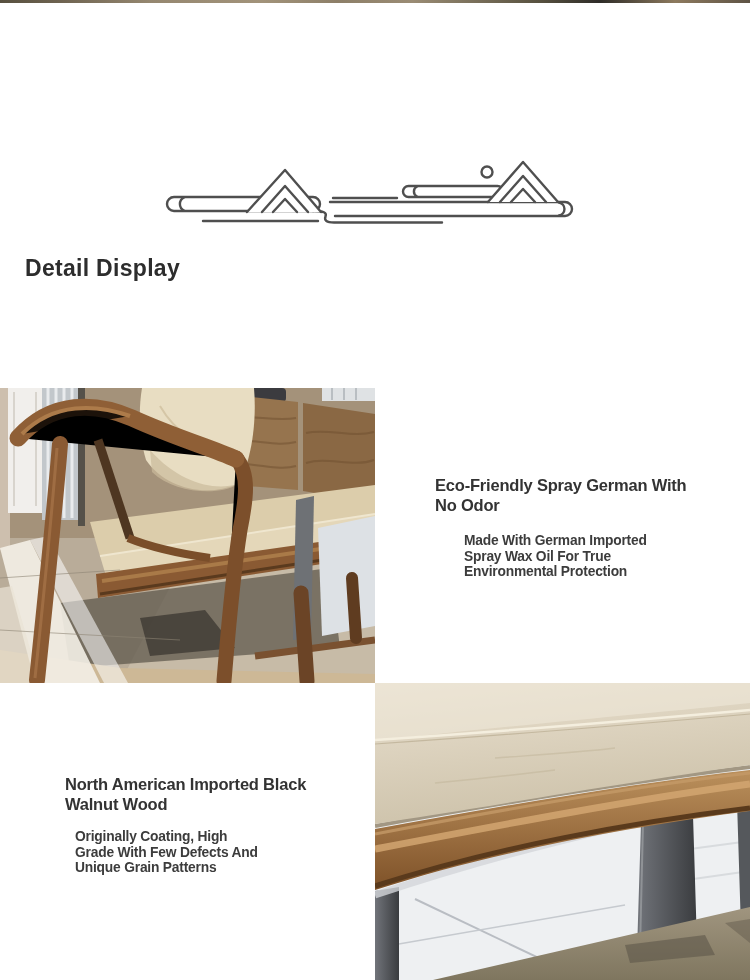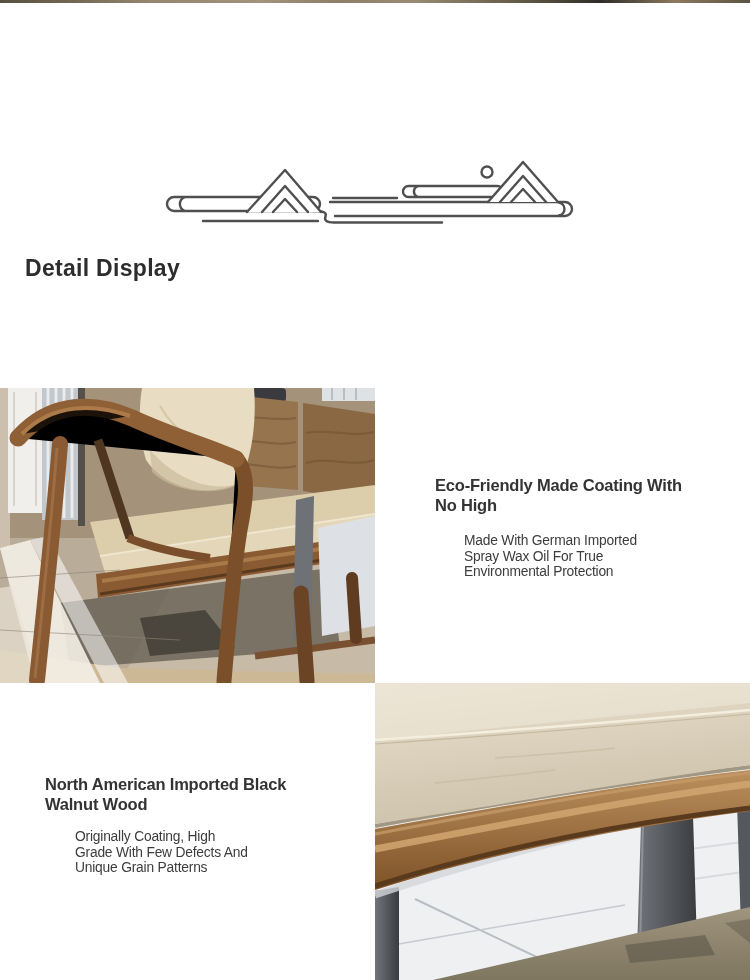--- a/index.html
+++ b/index.html
@@ -15,26 +15,26 @@
 
   .page-title{position:absolute;top:252px;left:25px;right:0;text-align:left;
     font-size:23px;font-weight:bold;color:#2d2d2d;letter-spacing:.3px;line-height:32px;}
 
   .photo{position:absolute;display:block;}
   .photo-left{left:0;top:388px;width:375px;height:295px;}
   .photo-right{left:375px;top:683px;width:375px;height:297px;}
 
   .sec-heading{position:absolute;font-size:16.5px;font-weight:bold;color:#333333;
     line-height:19.5px;letter-spacing:-0.2px;white-space:nowrap;}
-  .sec-body{position:absolute;font-size:13.8px;font-weight:normal;color:#3c3c3c;
+  .sec-body{position:absolute;font-size:13.8px;font-weight:bold;color:#3c3c3c;
     line-height:15.5px;letter-spacing:-0.2px;white-space:nowrap;}
 
   .h-eco{left:435px;top:476px;}
   .b-eco{left:464px;top:533px;}
-  .h-walnut{left:45px;top:775px;}
+  .h-walnut{left:65px;top:775px;}
   .b-walnut{left:75px;top:829px;}
 </style>
 </head>
 <body>
 
 <div id="page">
 
   <div class="top-strip"></div>
 
   <svg class="divider" viewBox="0 0 418 72" fill="none" stroke="#4f4f4f" stroke-width="2.4" stroke-linecap="round" stroke-linejoin="round">
@@ -130,22 +130,22 @@
     <path d="M236,70 C250,86 246,112 240,142 C232,192 228,245 224,293" stroke="#7c4f2b" stroke-width="15" stroke-linecap="round"></path>
     <path d="M18,50 C52,12 96,14 132,30 C176,50 212,60 236,71" stroke="#8f5f36" stroke-width="17" stroke-linecap="round"></path>
     <path d="M22,46 C54,14 96,16 130,28" stroke="#b5834f" stroke-width="4" opacity=".8"></path>
     <path d="M60,56 C54,130 45,215 37,292" stroke="#8a5a33" stroke-width="16" stroke-linecap="round"></path>
     <path d="M57,60 C51,135 43,215 35,290" stroke="#a9764a" stroke-width="3" opacity=".7"></path>
     <path d="M98,52 L130,150" stroke="#4e3621" stroke-width="9"></path>
     <path d="M128,150 C155,161 182,166 210,170" stroke="#7a4e2a" stroke-width="8"></path>
   </svg>
 
   <div class="sec-heading h-eco">
-    <span>Eco-Friendly Made Coating With</span><br>
-    <span>No High</span>
+    <span>Eco-Friendly Spray German With</span><br>
+    <span>No Odor</span>
   </div>
   <div class="sec-body b-eco">
     <span>Made With German Imported</span><br>
     <span>Spray Wax Oil For True</span><br>
     <span>Environmental Protection</span>
   </div>
 
   <div class="sec-heading h-walnut">
     <span>North American Imported Black</span><br>
     <span>Walnut Wood</span>

